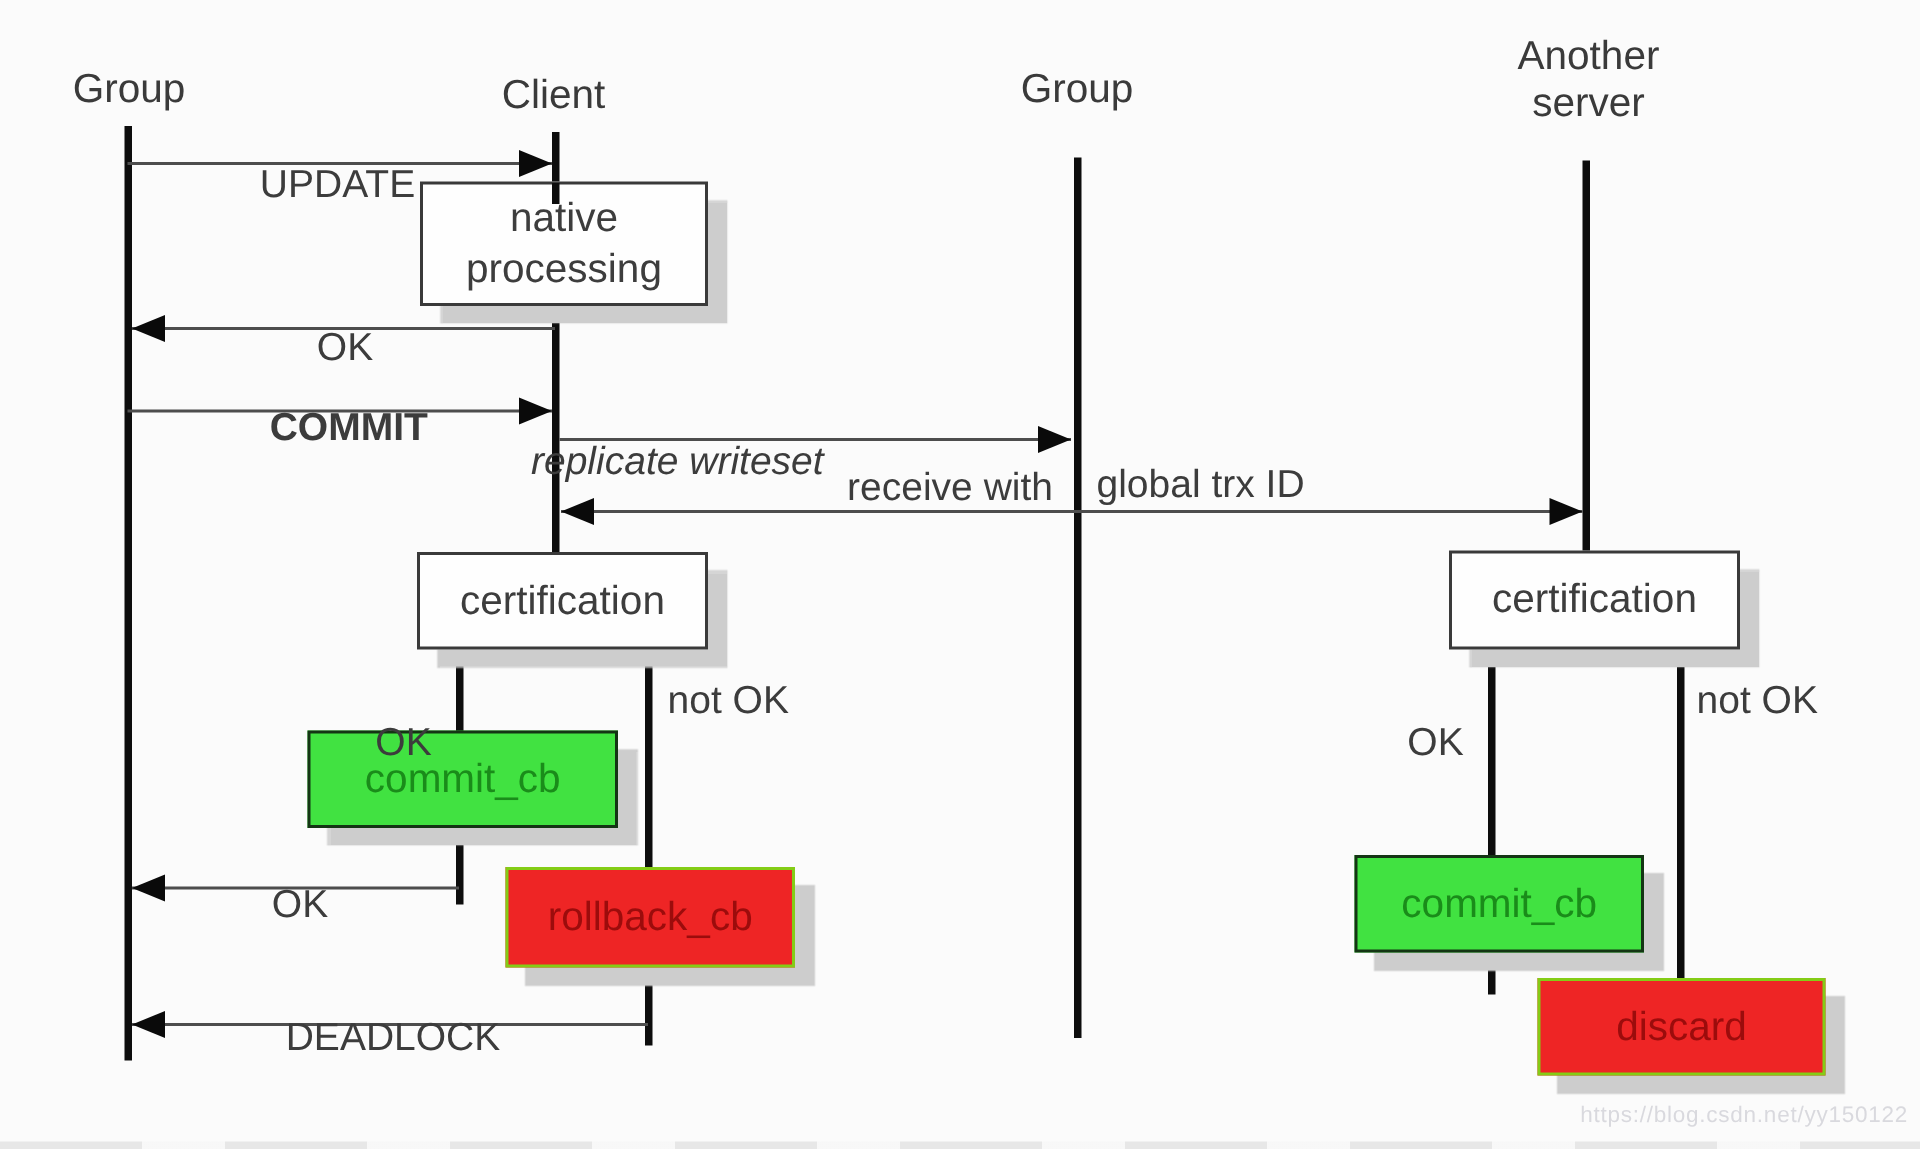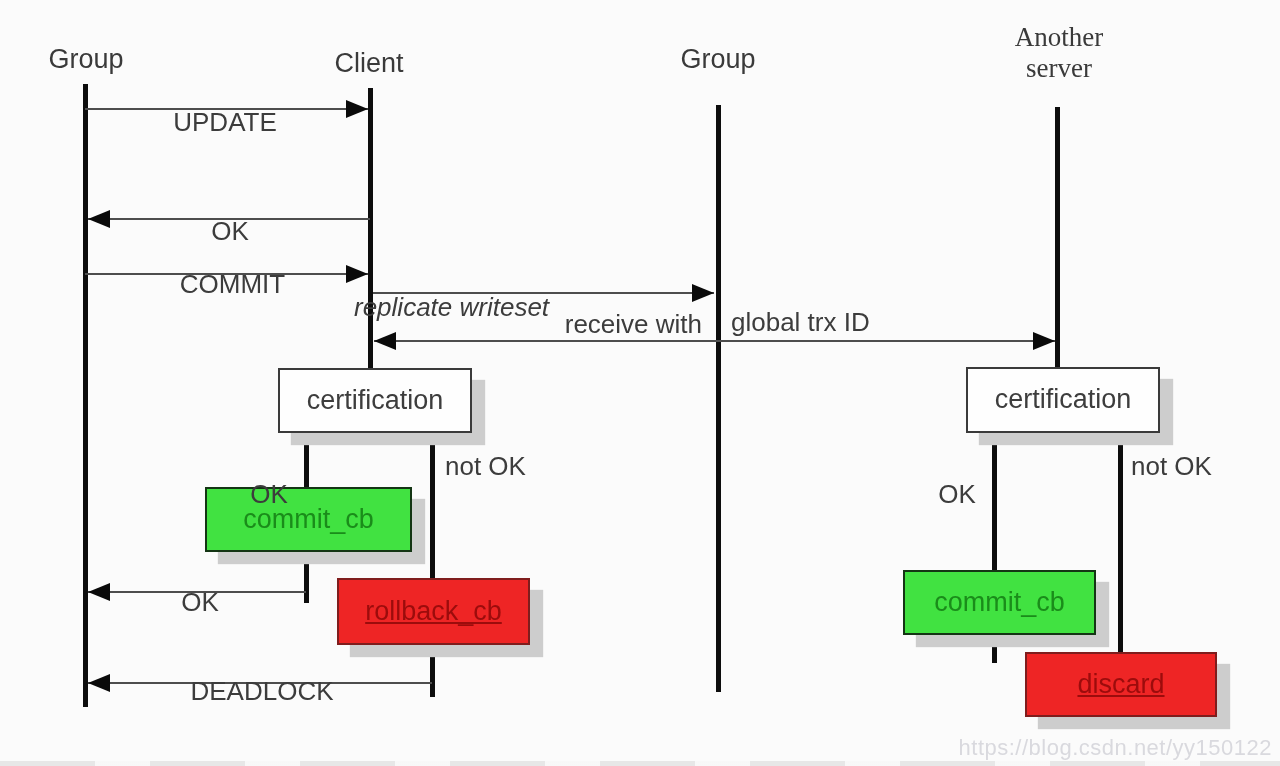--- a/index.html
+++ b/index.html
@@ -23,60 +23,60 @@
   .ah-r{border-top:9px solid transparent;border-bottom:9px solid transparent;border-left:22px solid #0a0a0a;}
   .ah-l{border-top:9px solid transparent;border-bottom:9px solid transparent;border-right:22px solid #0a0a0a;}
   
   .box{
     position:absolute;display:flex;align-items:center;justify-content:center;
     text-align:center;z-index:2;font-size:27px;line-height:1.25;
     box-shadow:13px 12px 1px #cdcdcd;
   }
   .box-white{background:#fefefe;border:2px solid #3a3a3a;color:#3d3d3d;}
   .box-green{background:#41e241;border:2px solid #143514;color:#1a8c1a;}
-  .box-red{background:#ee2525;border:2px solid #7f1d1d;color:#9c0c0c;text-decoration:underline;}
+  .box-red{background:#ee2525;border:2px solid #84cc16;color:#9c0c0c;}
   .stub{position:absolute;background:#0d0d0d;z-index:3;}
   
-  .watermark{position:absolute;right:8px;top:735px;font-size:22px;color:#d9d9de;z-index:5;letter-spacing:0.5px;}
+  .watermark{position:absolute;right:8px;top:735px;font-size:15px;color:#d9d9de;z-index:5;letter-spacing:0.5px;}
   
   .bottom-strip{
     position:absolute;left:0;bottom:0;width:100%;height:5px;z-index:5;
     background:repeating-linear-gradient(90deg,#e2e2e2 0 95px,#f7f7f7 95px 150px);
     opacity:0.8;
   }
 </style>
 </head>
 <body>
 
 <div class="canvas">
 
   <div class="head" style="left:36px;top:44px;width:100px;">Group</div>
   <div class="head" style="left:319px;top:48px;width:100px;">Client</div>
   <div class="head" style="left:668px;top:44px;width:100px;">Group</div>
-  <div class="head" style="left:999px;top:22px;width:120px;font-family:Liberation Serif, serif;">Another server</div>
+  <div class="head" style="left:999px;top:22px;width:120px;">Another server</div>
 
   <div class="vline" style="left:83px;top:84px;width:5px;height:623px;"></div>
   <div class="vline" style="left:368px;top:88px;width:5px;height:281px;"></div>
   <div class="vline" style="left:716px;top:105px;width:5px;height:587px;"></div>
   <div class="vline" style="left:1055px;top:107px;width:5px;height:261px;"></div>
 
   <div class="vline" style="left:304px;top:428px;width:5px;height:175px;"></div>
   <div class="vline" style="left:430px;top:428px;width:5px;height:269px;"></div>
   <div class="vline" style="left:992px;top:429px;width:5px;height:234px;"></div>
   <div class="vline" style="left:1118px;top:429px;width:5px;height:299px;"></div>
 
   <div class="lbl ctr" style="left:155px;top:79px;width:140px;">UPDATE</div>
   <div class="shaft" style="left:85px;top:108px;width:283px;"></div>
   <div class="ah ah-r" style="left:346px;top:100px;"></div>
 
   <div class="lbl ctr" style="left:195px;top:188px;width:70px;">OK</div>
   <div class="shaft" style="left:88px;top:218px;width:282px;"></div>
   <div class="ah ah-l" style="left:88px;top:210px;"></div>
 
-  <div class="lbl ctr" style="left:160px;top:241px;width:145px;">COMMIT</div>
+  <div class="lbl ctr" style="left:160px;top:241px;width:145px;font-weight:bold;">COMMIT</div>
   <div class="shaft" style="left:85px;top:273px;width:283px;"></div>
   <div class="ah ah-r" style="left:346px;top:265px;"></div>
 
   <div class="lbl ctr" style="left:354px;top:264px;width:190px;font-style:italic;">replicate writeset</div>
   <div class="shaft" style="left:373px;top:292px;width:341px;"></div>
   <div class="ah ah-r" style="left:692px;top:284px;"></div>
 
   <div class="lbl" style="left:731px;top:307px;width:220px;">global trx ID</div>
   <div class="lbl rgt" style="left:440px;top:309px;width:262px;">receive with</div>
   <div class="shaft" style="left:374px;top:340px;width:681px;"></div>
@@ -84,20 +84,21 @@
   <div class="ah ah-r" style="left:1033px;top:332px;"></div>
 
   <div class="lbl ctr" style="left:165px;top:559px;width:70px;">OK</div>
   <div class="shaft" style="left:88px;top:591px;width:218px;"></div>
   <div class="ah ah-l" style="left:88px;top:583px;"></div>
 
   <div class="lbl ctr" style="left:172px;top:648px;width:180px;">DEADLOCK</div>
   <div class="shaft" style="left:88px;top:682px;width:344px;"></div>
   <div class="ah ah-l" style="left:88px;top:674px;"></div>
 
+  <div class="box box-white" style="left:280px;top:121px;width:188px;height:79px;">native processing</div>
   <div class="stub" style="left:368px;top:122px;width:5px;height:14px;"></div>
 
   <div class="box box-white" style="left:278px;top:368px;width:190px;height:61px;">certification</div>
   <div class="box box-white" style="left:966px;top:367px;width:190px;height:62px;">certification</div>
 
   <div class="lbl ctr" style="left:240px;top:451px;width:58px;">OK</div>
   <div class="lbl" style="left:445px;top:451px;width:110px;">not OK</div>
   <div class="lbl ctr" style="left:928px;top:451px;width:58px;">OK</div>
   <div class="lbl" style="left:1131px;top:451px;width:110px;">not OK</div>
 

